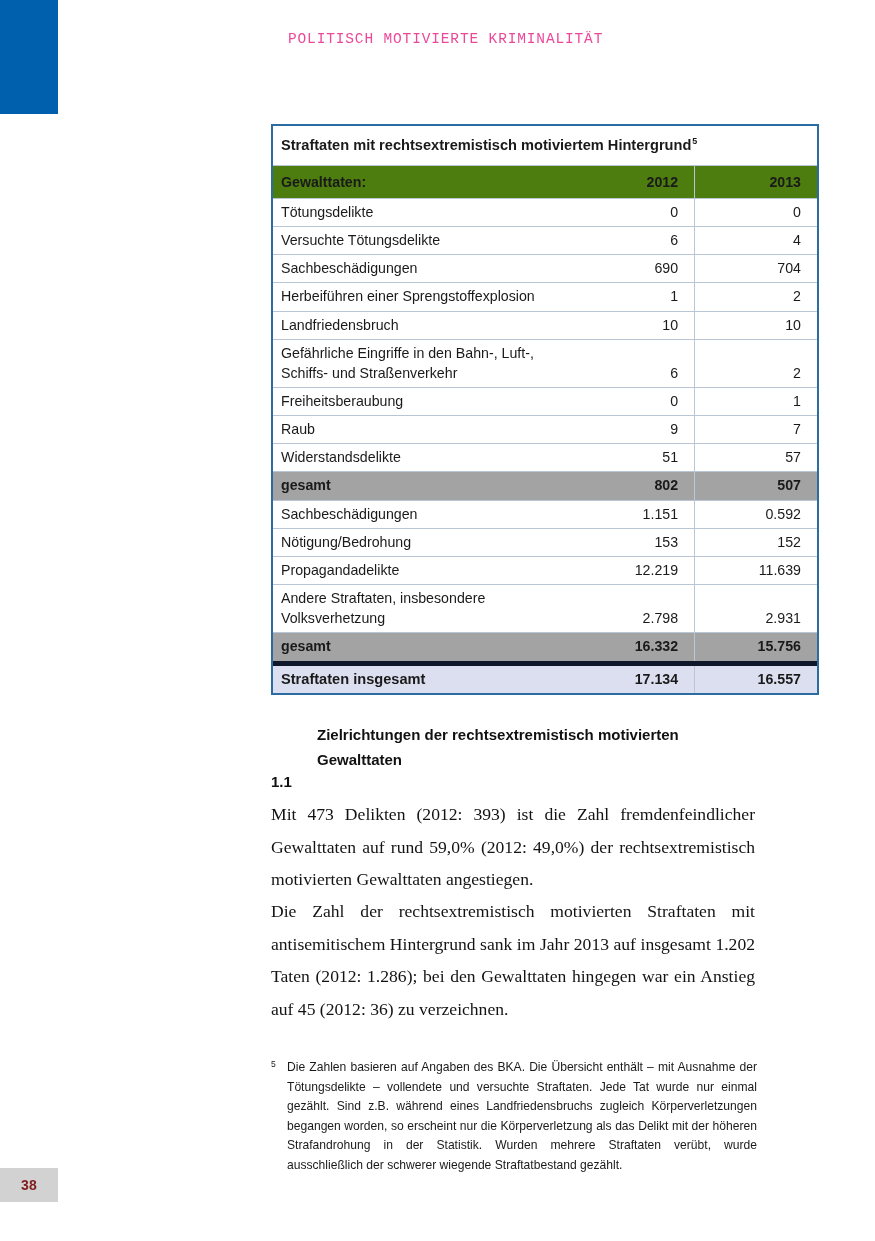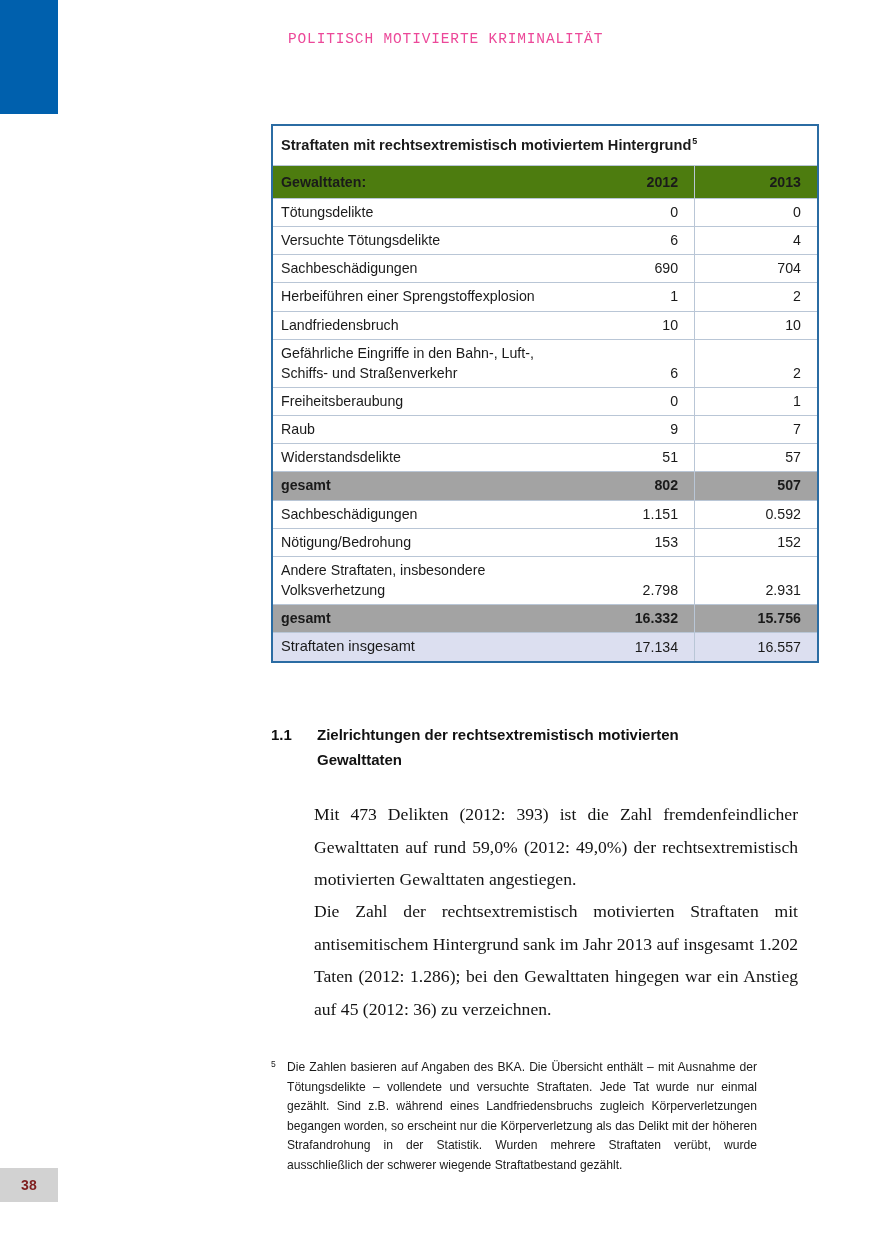--- a/index.html
+++ b/index.html
@@ -110,61 +110,61 @@
     font-weight: bold;
     padding-top: 6px;
     padding-bottom: 6px;
   }
   tr.total-row td {
     background: #a3a3a3;
     font-weight: bold;
   }
   tr.grand-row td {
     background: #dcdff0;
-    font-weight: normal;
+    font-weight: bold;
     border-bottom: none;
-    border-top: 1px solid #0f172a;
+    border-top: 5px solid #0f172a;
   }
   tr.grand-row td.label { font-size: 14.6px; }
   td .line2 { display: block; }
 
   
   .section-heading {
     position: absolute;
     left: 271px;
     top: 723px;
     width: 490px;
     font-family: "Liberation Sans", sans-serif;
     font-size: 15px;
     font-weight: bold;
     color: #111111;
     line-height: 1.66;
   }
   .section-heading .num {
     display: inline-block;
     width: 46px;
+    margin-top: 47px;
   }
   .section-heading .txt {
     display: inline-block;
     width: 420px;
     vertical-align: top;
   }
 
   
   .body-para {
     position: absolute;
     left: 271px;
     width: 484px;
     font-family: "Liberation Serif", serif;
     font-size: 17.6px;
     line-height: 1.86;
     color: #131313;
     text-align: justify;
     text-justify: inter-word;
-    margin-left: 43px;
   }
   #para-1 { top: 798px; }
   #para-2 { top: 895px; }
 
   
   .footnote {
     position: absolute;
     left: 271px;
     top: 1058px;
     width: 486px;
@@ -270,20 +270,25 @@
           <td class="label">Sachbeschädigungen</td>
           <td class="num first">1.151</td>
           <td class="num">0.592</td>
         </tr>
         <tr>
           <td class="label">Nötigung/Bedrohung</td>
           <td class="num first">153</td>
           <td class="num">152</td>
         </tr>
         <tr>
+          <td class="label">Propagandadelikte</td>
+          <td class="num first">12.219</td>
+          <td class="num">11.639</td>
+        </tr>
+        <tr>
           <td class="label">
             <span class="line2">Andere Straftaten, insbesondere</span>
             <span class="line2">Volksverhetzung</span>
           </td>
           <td class="num first">2.798</td>
           <td class="num">2.931</td>
         </tr>
         <tr class="total-row">
           <td class="label">gesamt</td>
           <td class="num first">16.332</td>

